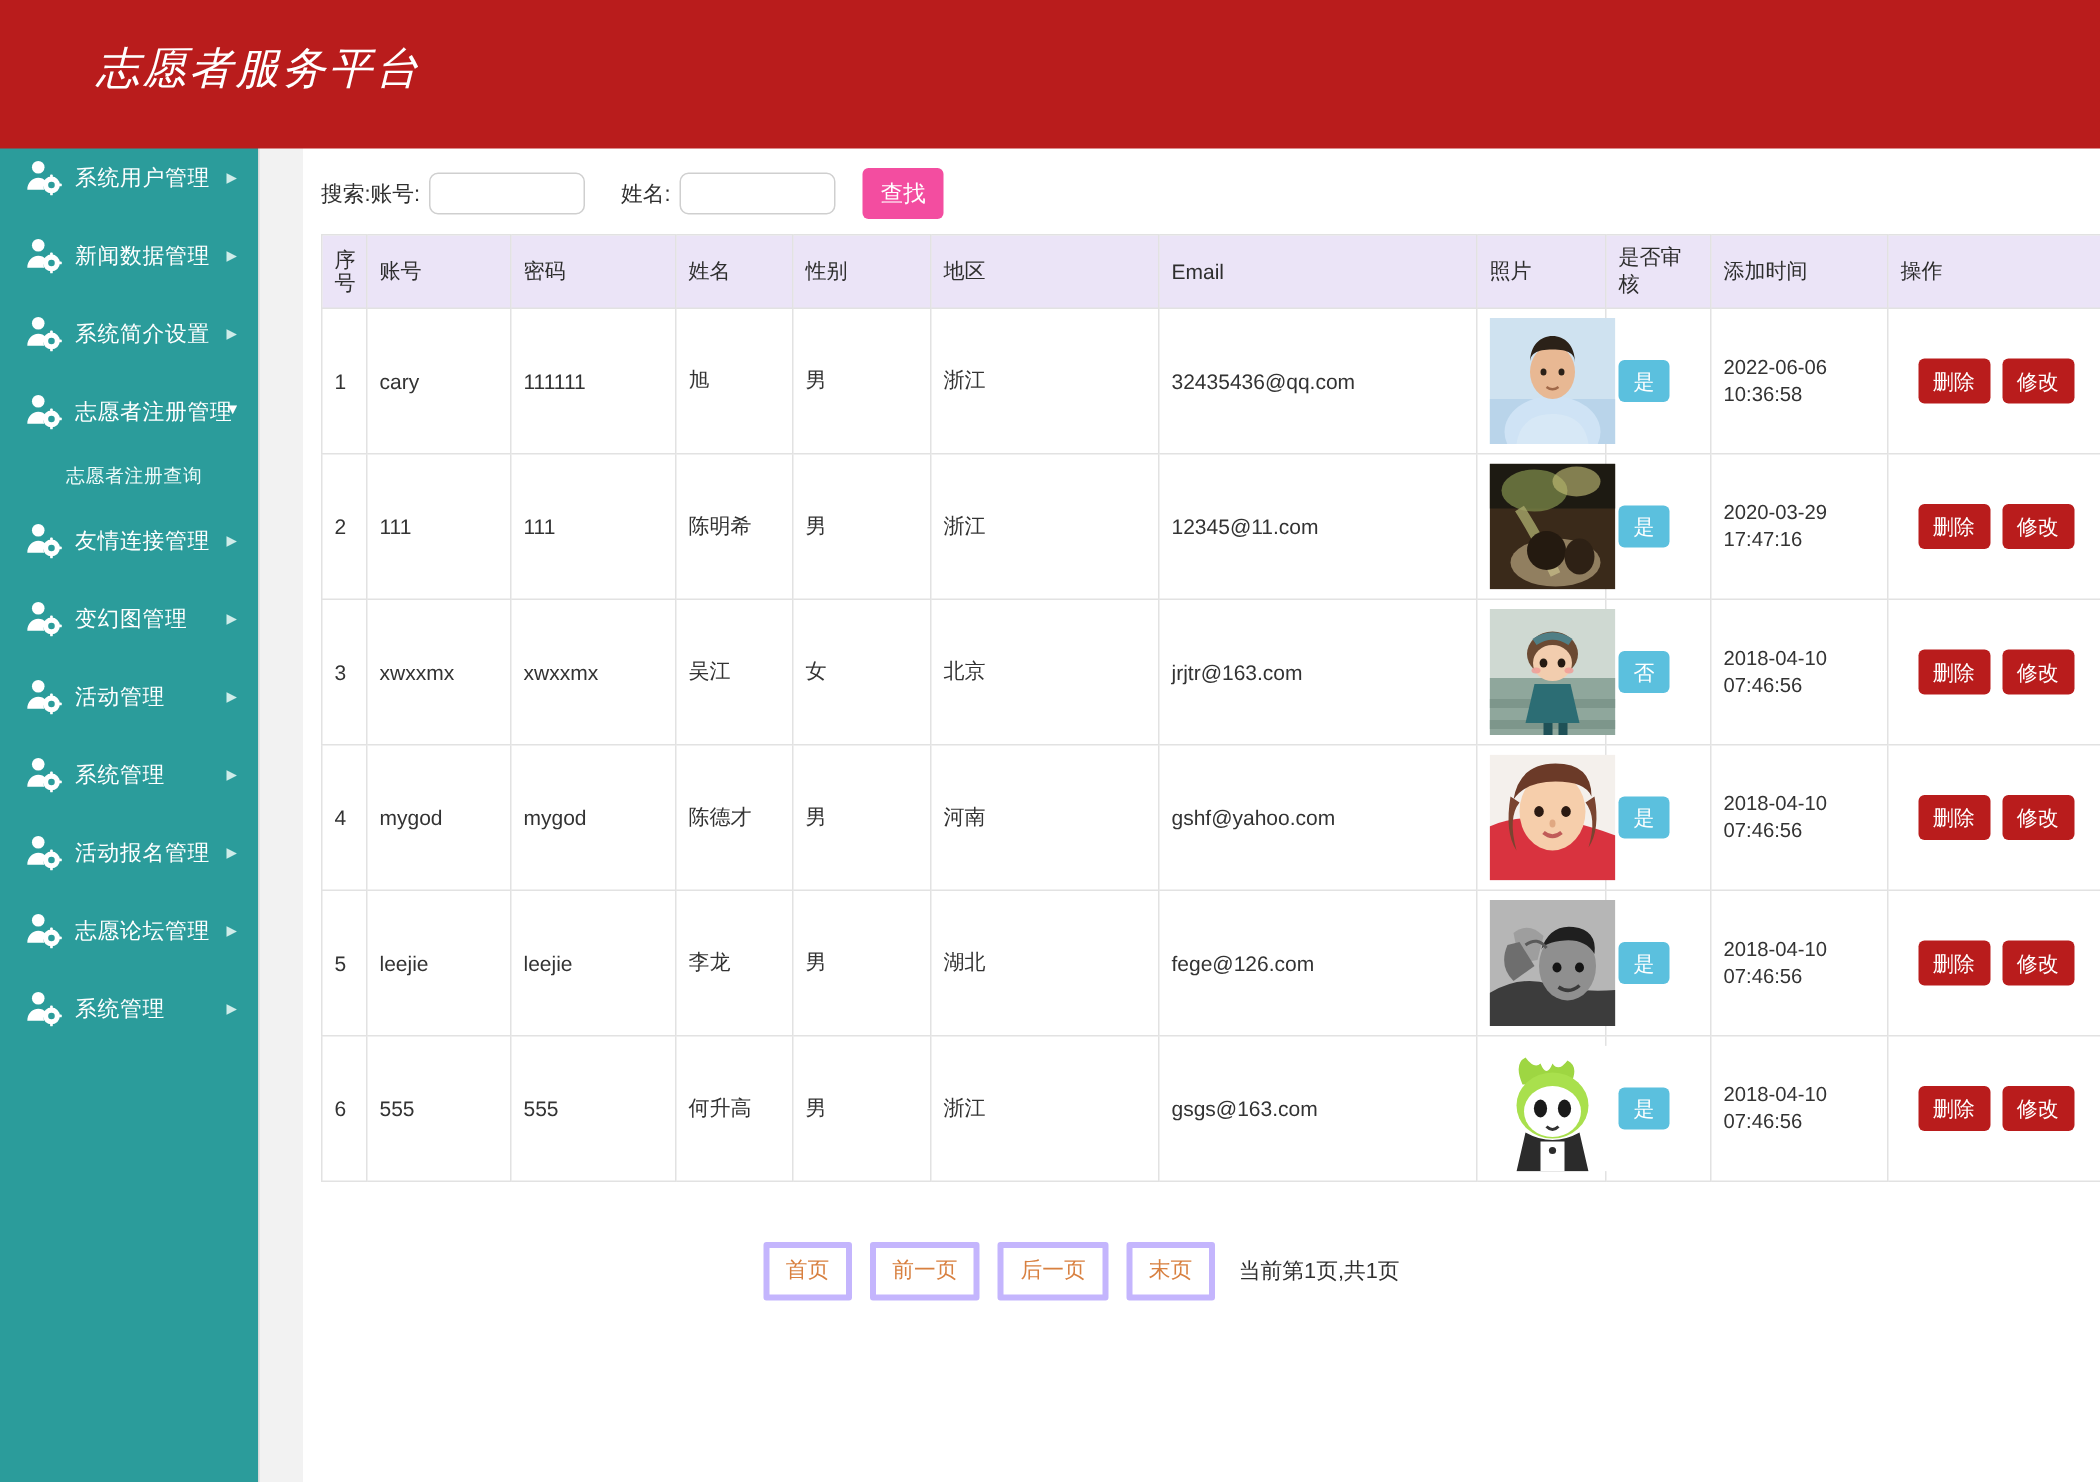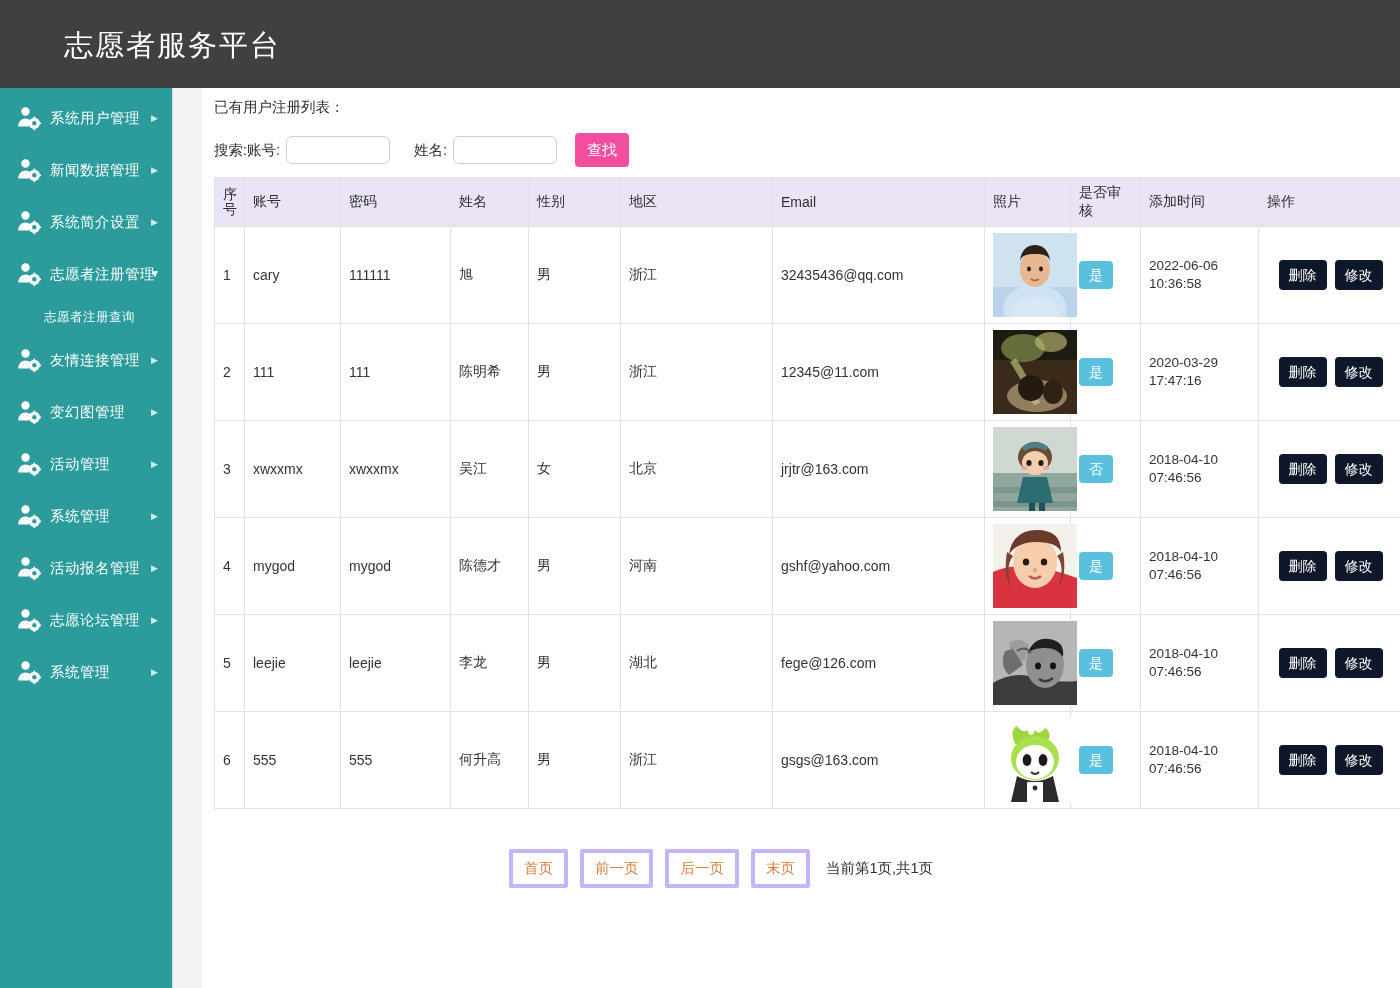--- a/index.html
+++ b/index.html
@@ -13,23 +13,24 @@
 
   .app {
     position: relative;
     width: 1400px; height: 988px;
     background: #ffffff;
   }
 
   
   .header {
     position: absolute; left: 0; top: 0;
-    width: 1400px; height: 88px;
-    background: #404040;
+    width: 1400px; height: 99px;
+    background: #b91c1c;
     z-index: 5;
+    font-style: italic;
   }
   .brand {
     position: absolute; left: 64px; top: 26px;
     font-size: 29px;
     color: #ffffff;
     letter-spacing: 2px;
     font-family: "DejaVu Serif", "Liberation Serif", serif;
     white-space: nowrap;
   }
   .userbar {
@@ -212,21 +213,21 @@
     color: #ffffff;
     border-radius: 4px;
     font-size: 14px;
     line-height: 1;
     cursor: pointer;
   }
   .time-cell { font-size: 13.5px; color: #333; line-height: 1.35; }
 
   .op-btns { display: flex; justify-content: center; gap: 8px; }
   .btn-op {
-    background: #0f172a;
+    background: #b91c1c;
     color: #ffffff;
     border: none;
     border-radius: 4px;
     font-size: 14px;
     padding: 8px 10px;
     cursor: pointer;
     font-family: inherit;
     line-height: 1;
   }
 
@@ -517,21 +518,20 @@
       </span>
       <span class="nav-label">系统管理</span>
       <span class="nav-arrow">▶</span>
     </div>
   </div>
 
   <div class="gutter"></div>
 
   <div class="content">
 
-    <div class="list-title">已有用户注册列表：</div>
 
     <div class="search-row">
       <span class="lbl">搜索:账号:</span>
       <input class="txt-input" type="text" value="" style="">
       <span class="lbl second">姓名:</span>
       <input class="txt-input" type="text" value="" style="">
       <button class="btn-find">查找</button>
     </div>
 
     <table class="grid">

